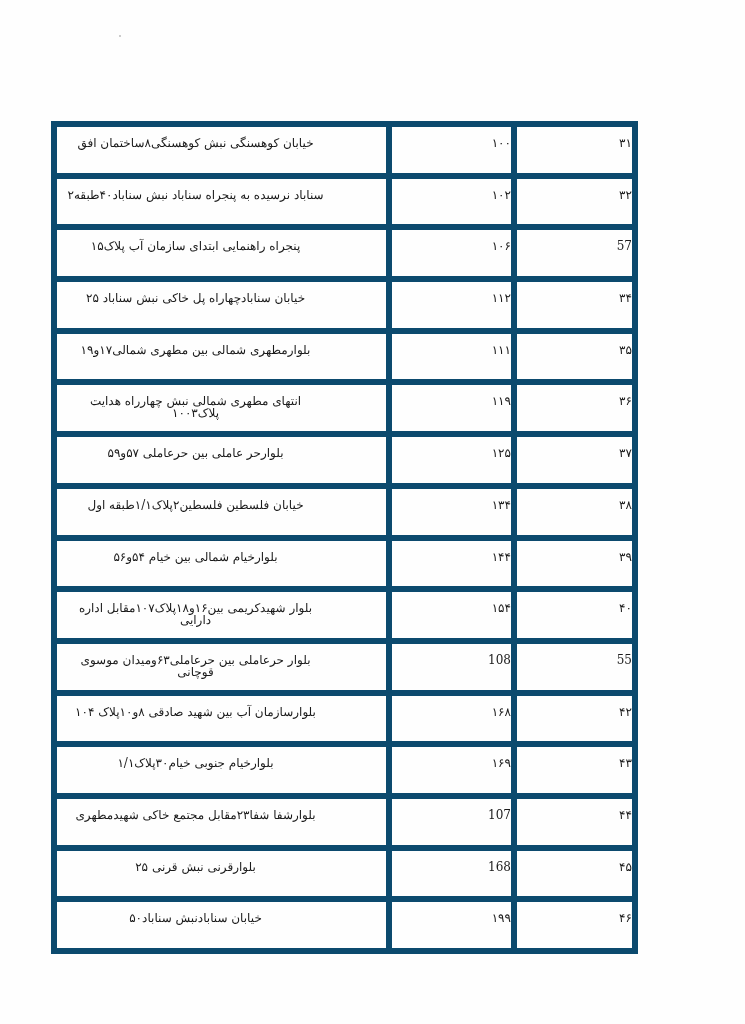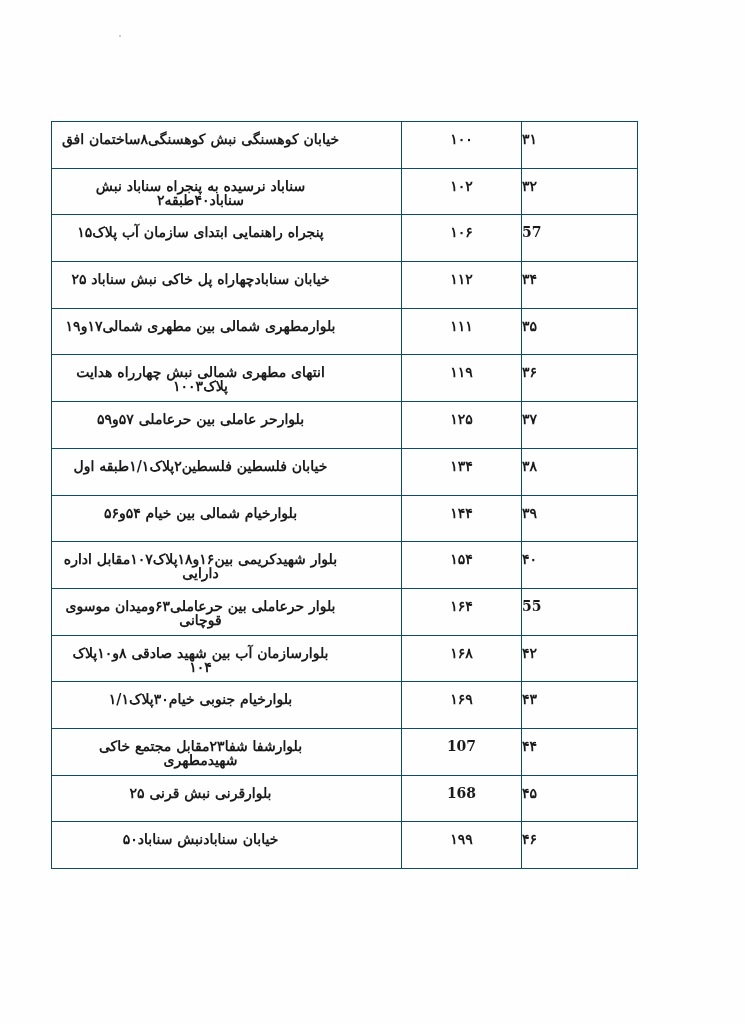--- a/index.html
+++ b/index.html
@@ -1,22 +1,22 @@
 <!DOCTYPE html>
 <html><head>
 <meta charset="utf-8">
 <style>
   html, body { margin:0; padding:0; }
   body { width:745px; height:1024px; background:#ffffff; position:relative; overflow:hidden; font-family:"DejaVu Serif", serif; color:#1a1a1a; }
   .page { position:absolute; left:0; top:0; width:745px; height:1024px; background:#fefefe; }
   .speck { position:absolute; left:119px; top:35px; width:2px; height:2px; background:#bbb; border-radius:1px; }
   table.addr { position:absolute; left:51px; top:121px; width:587px; border-collapse:collapse; table-layout:fixed; direction:rtl; }
-  table.addr td { border:1px solid #0c4a6e; height:45.7px; padding:0; vertical-align:top; font-size:14px; line-height:1;font-weight:bold; }
-  td.idx { width:115px; text-align:left; }
-  td.code { width:119px; text-align:center; }
+  table.addr td { border:6px solid #0c4a6e; height:45.7px; padding:0; vertical-align:top; font-size:12px; line-height:1; }
+  td.idx { width:115px; text-align:right; }
+  td.code { width:119px; }
   td.addr-cell { text-align:center; }
   td span { display:block; padding-top:10px; }
   td.addr-cell span { padding-right:60px; padding-left:8px; text-align:center; }
 </style>
 </head>
 <body>
 
 <div class="page">
   <div class="speck"></div>
   <table class="addr">
@@ -129,21 +129,21 @@
           </td>
           <td class="addr-cell">
             <span>بلوار شهیدکریمی بین۱۶و۱۸پلاک۱۰۷مقابل اداره دارایی</span>
           </td>
         </tr>
       <tr>
           <td class="idx">
             <span>55</span>
           </td>
           <td class="code">
-            <span>۱۶۴</span>
+            <span>108</span>
           </td>
           <td class="addr-cell">
             <span>بلوار حرعاملی بین حرعاملی۶۳ومیدان موسوی قوچانی</span>
           </td>
         </tr>
       <tr>
           <td class="idx">
             <span>۴۲</span>
           </td>
           <td class="code">

